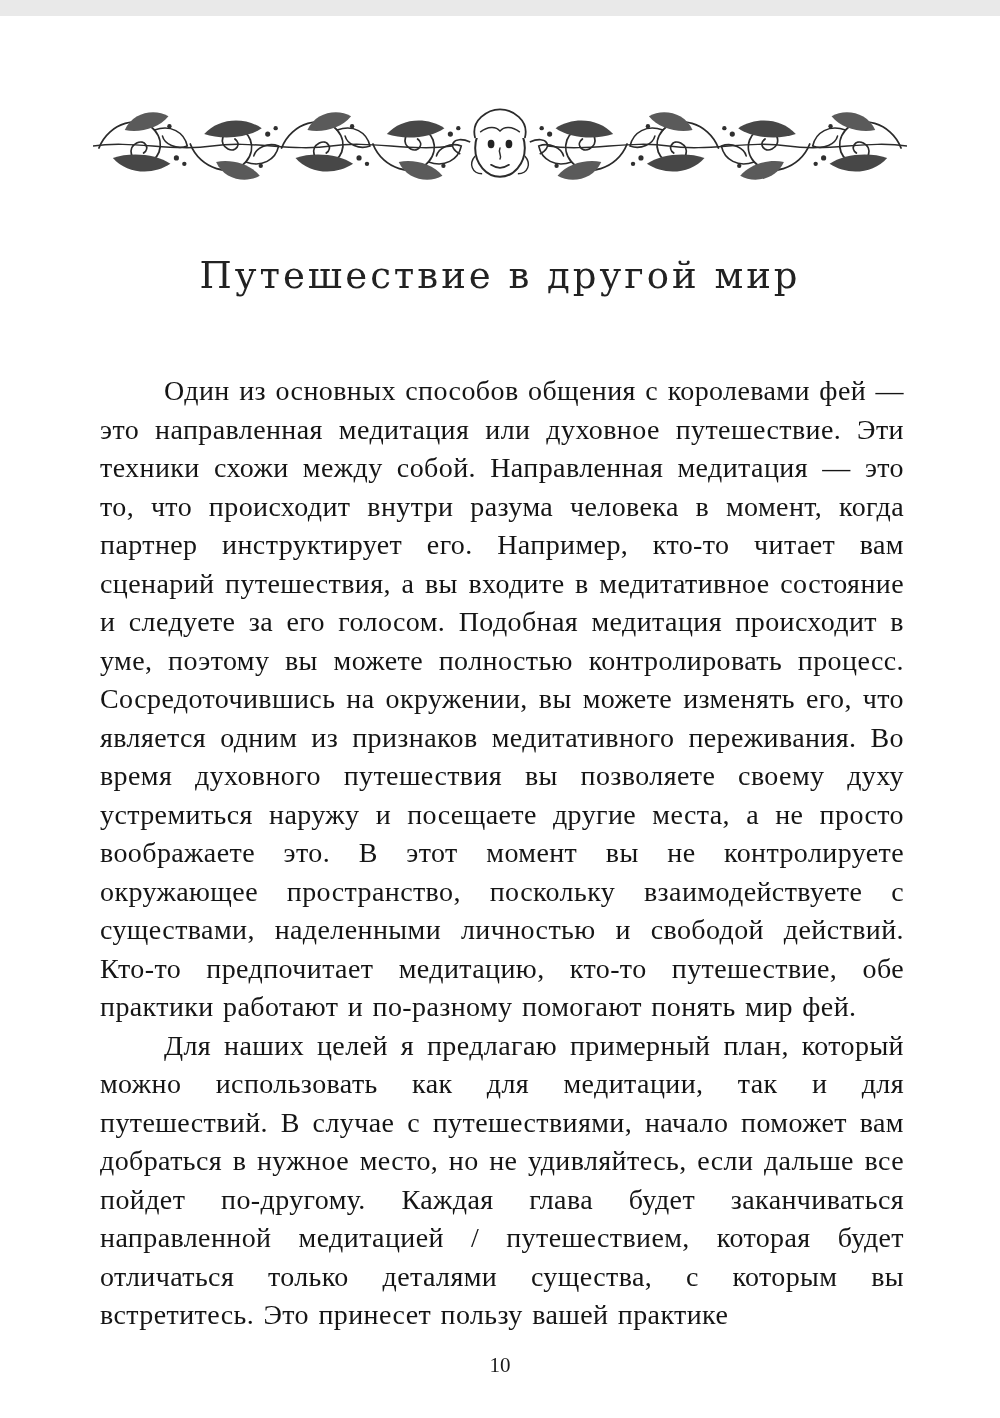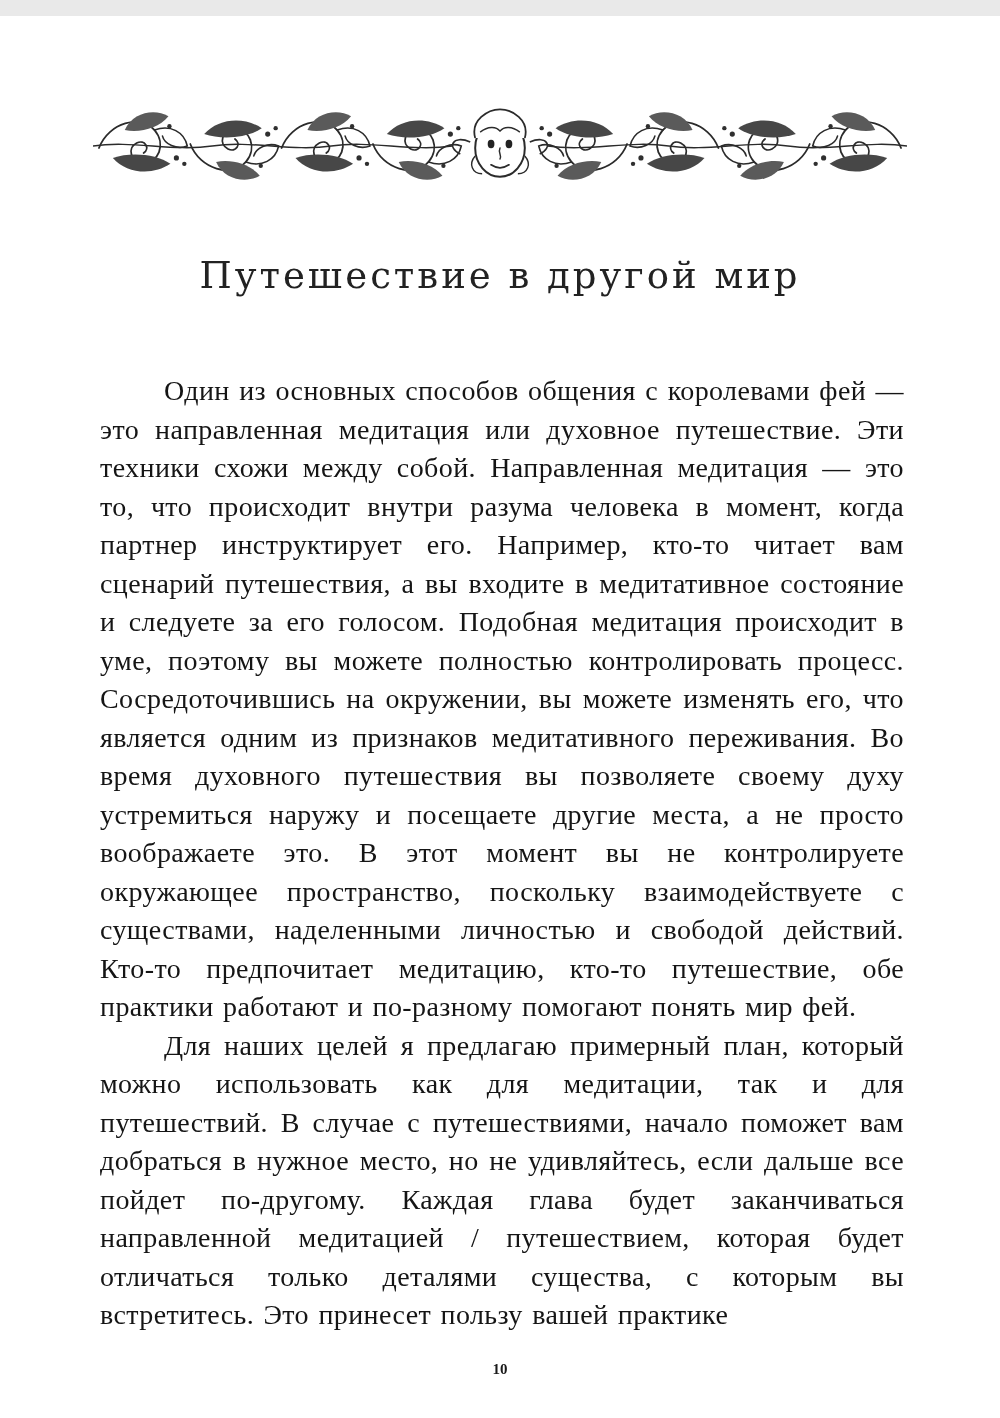--- a/index.html
+++ b/index.html
@@ -53,23 +53,22 @@
   .body-text p {
     margin: 0;
     text-indent: 64px;
   }
   .page-number {
     position: absolute;
     bottom: 56px;
     left: 0;
     width: 100%;
     text-align: center;
-    font-size: 15px;
+    font-size: 21px;
     color: #1a1a1a;
-    font-weight: bold;
   }
 </style>
 </head>
 <body>
 
 <div class="page">
 
   <div class="ornament">
     <svg viewBox="0 0 820 80" xmlns="http://www.w3.org/2000/svg">
       <defs>

